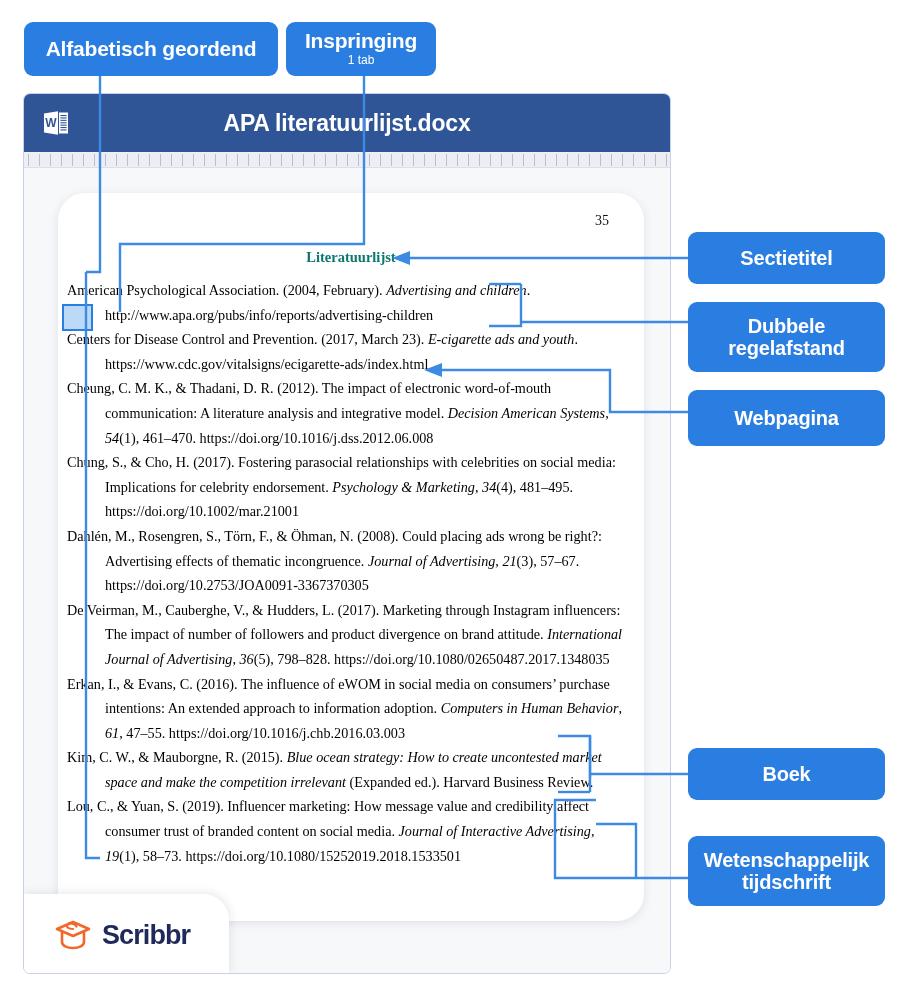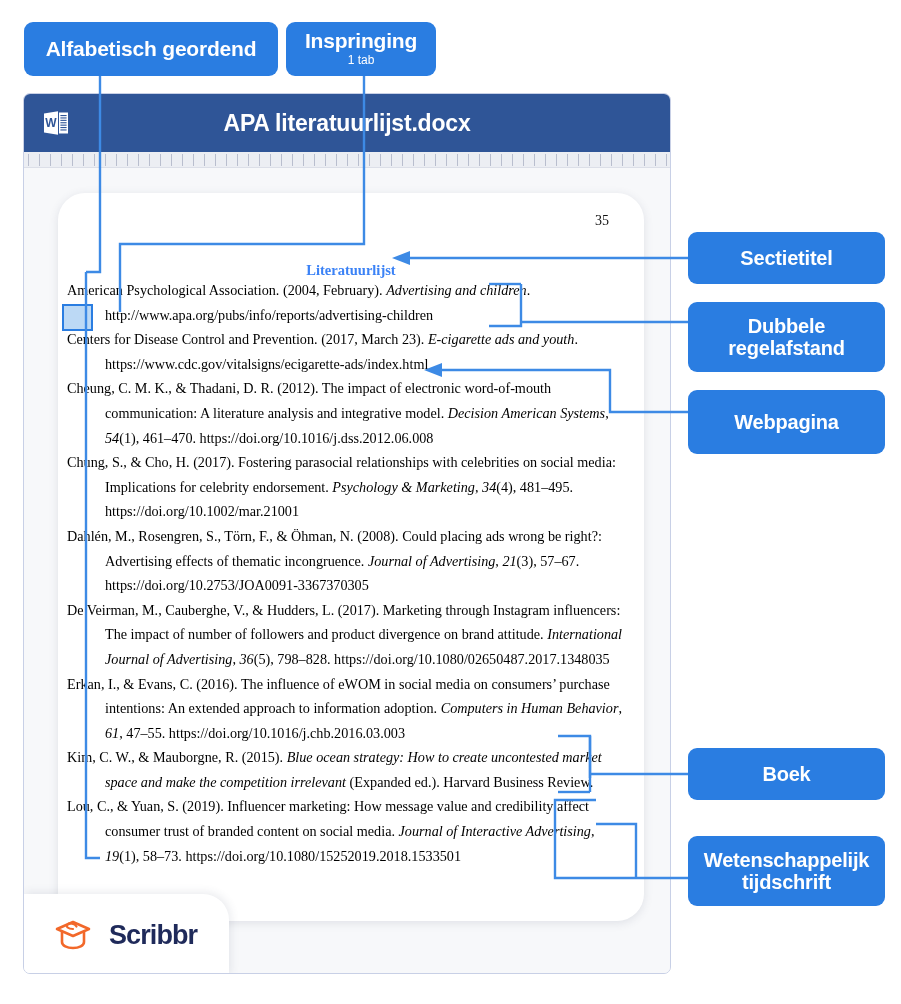--- a/index.html
+++ b/index.html
@@ -40,21 +40,21 @@
     font-weight: normal;
     font-size: 12px;
     margin-top: 2px;
     letter-spacing: 0;
   }
 
   #pill-alfabetisch { left: 24px;  top: 22px;  width: 254px; height: 54px; font-size: 21px; }
   #pill-inspringing { left: 286px; top: 22px;  width: 150px; height: 54px; font-size: 21px; padding-top: 4px;}
   #pill-sectietitel { left: 688px; top: 232px; width: 197px; height: 52px; font-size: 20px; }
   #pill-dubbele     { left: 688px; top: 302px; width: 197px; height: 70px; font-size: 20px; }
-  #pill-webpagina   { left: 688px; top: 390px; width: 197px; height: 64px; font-size: 20px; }
+  #pill-webpagina   { left: 688px; top: 390px; width: 197px; height: 56px; font-size: 20px; }
   #pill-boek        { left: 688px; top: 748px; width: 197px; height: 52px; font-size: 20px; }
   #pill-tijdschrift { left: 688px; top: 836px; width: 197px; height: 70px; font-size: 20px; }
 
   
   #app-card {
     position: absolute;
     left: 23px;
     top: 93px;
     width: 648px;
     height: 881px;
@@ -131,26 +131,26 @@
     top: 20px;
     font-family: "Liberation Serif", serif;
     font-size: 14px;
     color: #111111;
   }
 
   #section-title {
     position: absolute;
     left: 0;
     right: 0;
-    top: 69px;
+    top: 56px;
     text-align: center;
     font-family: "Liberation Serif", serif;
     font-size: 14.5px;
     font-weight: bold;
-    color: #3b82f6;
+    color: #0f766e;
   }
 
   #reflist {
     position: absolute;
     left: 9px;
     top: 85px;
     right: 14px;
     font-family: "Liberation Serif", serif;
     font-size: 14.2px;
     color: #000000;
@@ -192,21 +192,21 @@
     display: flex;
     align-items: center;
     padding-left: 30px;
     z-index: 20;
   }
   #scribbr-wordmark {
     font-size: 27px;
     font-weight: bold;
     color: #1f2a5a;
     letter-spacing: -0.9px;
-    margin-left: 16px;
+    margin-left: 9px;
   }
 
   
   #lines {
     position: absolute;
     left: 0; top: 0;
     width: 901px; height: 1004px;
     z-index: 30;
     pointer-events: none;
   }

